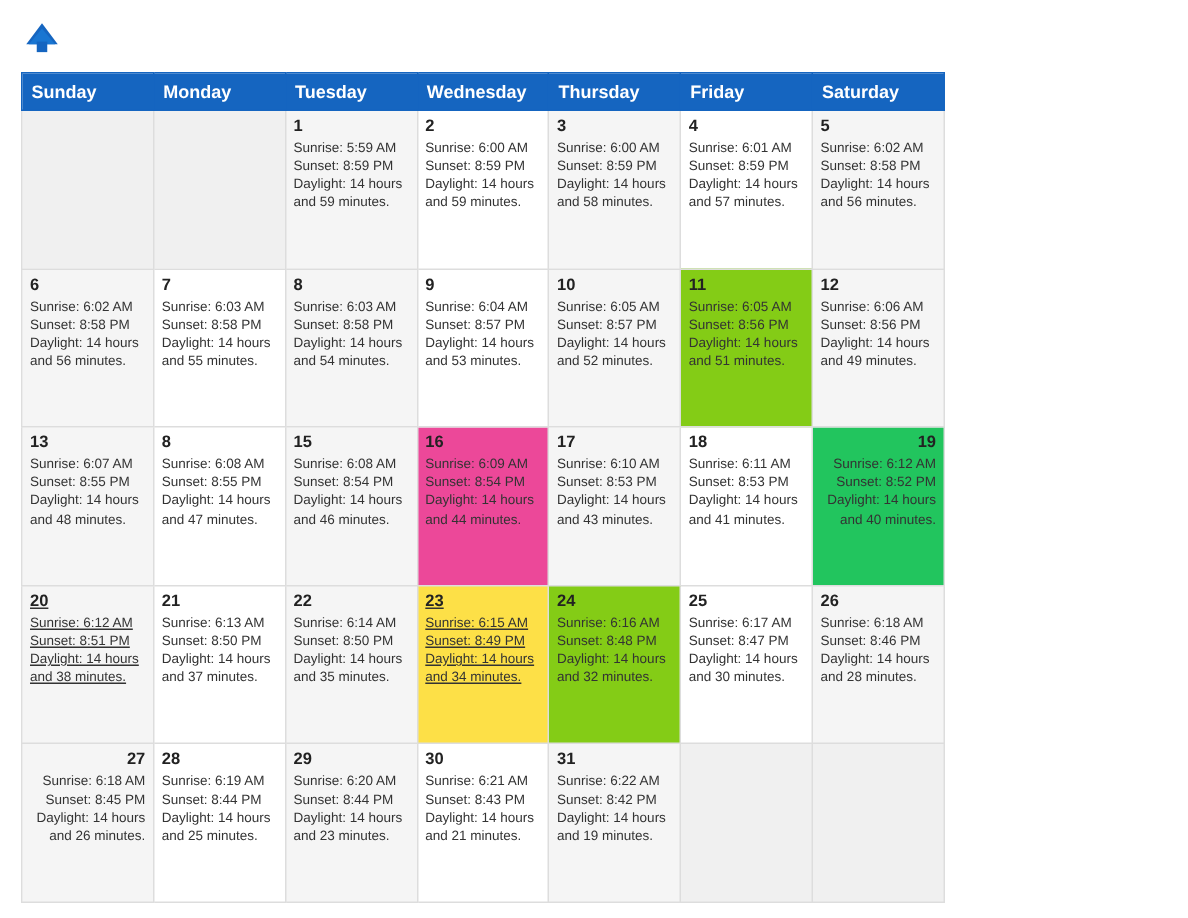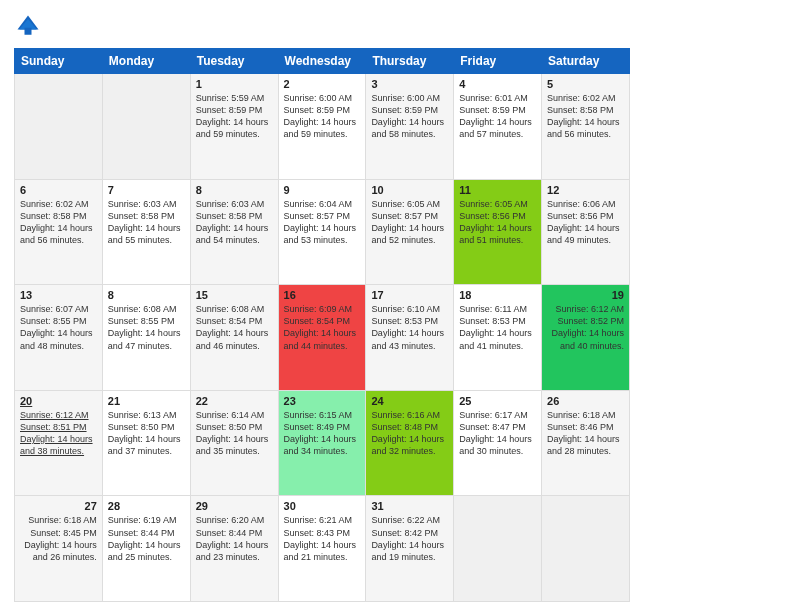--- a/index.html
+++ b/index.html
@@ -206,21 +206,21 @@
             <div class="cell-text">Sunrise: 6:07 AM<br>Sunset: 8:55 PM<br>Daylight: 14 hours<br>and 48 minutes.</div>
           </td>
           <td style="background: rgb(255, 255, 255);">
             <span class="day-num">8</span>
             <div class="cell-text">Sunrise: 6:08 AM<br>Sunset: 8:55 PM<br>Daylight: 14 hours<br>and 47 minutes.</div>
           </td>
           <td style="background: rgb(245, 245, 245);">
             <span class="day-num">15</span>
             <div class="cell-text">Sunrise: 6:08 AM<br>Sunset: 8:54 PM<br>Daylight: 14 hours<br>and 46 minutes.</div>
           </td>
-          <td style="background: #ef4444; margin-left: 44px;">
+          <td style="background: #ec4899; margin-left: 44px;">
             <span class="day-num">16</span>
             <div class="cell-text">Sunrise: 6:09 AM<br>Sunset: 8:54 PM<br>Daylight: 14 hours<br>and 44 minutes.</div>
           </td>
           <td style="background: rgb(245, 245, 245);">
             <span class="day-num">17</span>
             <div class="cell-text">Sunrise: 6:10 AM<br>Sunset: 8:53 PM<br>Daylight: 14 hours<br>and 43 minutes.</div>
           </td>
           <td style="background: rgb(255, 255, 255);">
             <span class="day-num">18</span>
             <div class="cell-text">Sunrise: 6:11 AM<br>Sunset: 8:53 PM<br>Daylight: 14 hours<br>and 41 minutes.</div>
@@ -236,21 +236,21 @@
             <div class="cell-text">Sunrise: 6:12 AM<br>Sunset: 8:51 PM<br>Daylight: 14 hours<br>and 38 minutes.</div>
           </td>
           <td style="background: rgb(255, 255, 255);">
             <span class="day-num">21</span>
             <div class="cell-text">Sunrise: 6:13 AM<br>Sunset: 8:50 PM<br>Daylight: 14 hours<br>and 37 minutes.</div>
           </td>
           <td style="background: rgb(245, 245, 245);">
             <span class="day-num">22</span>
             <div class="cell-text">Sunrise: 6:14 AM<br>Sunset: 8:50 PM<br>Daylight: 14 hours<br>and 35 minutes.</div>
           </td>
-          <td style="background: #86efac;">
+          <td style="background: #fde047; text-decoration: underline;">
             <span class="day-num">23</span>
             <div class="cell-text">Sunrise: 6:15 AM<br>Sunset: 8:49 PM<br>Daylight: 14 hours<br>and 34 minutes.</div>
           </td>
           <td style="background: #84cc16;">
             <span class="day-num">24</span>
             <div class="cell-text">Sunrise: 6:16 AM<br>Sunset: 8:48 PM<br>Daylight: 14 hours<br>and 32 minutes.</div>
           </td>
           <td style="background: rgb(255, 255, 255);">
             <span class="day-num">25</span>
             <div class="cell-text">Sunrise: 6:17 AM<br>Sunset: 8:47 PM<br>Daylight: 14 hours<br>and 30 minutes.</div>

